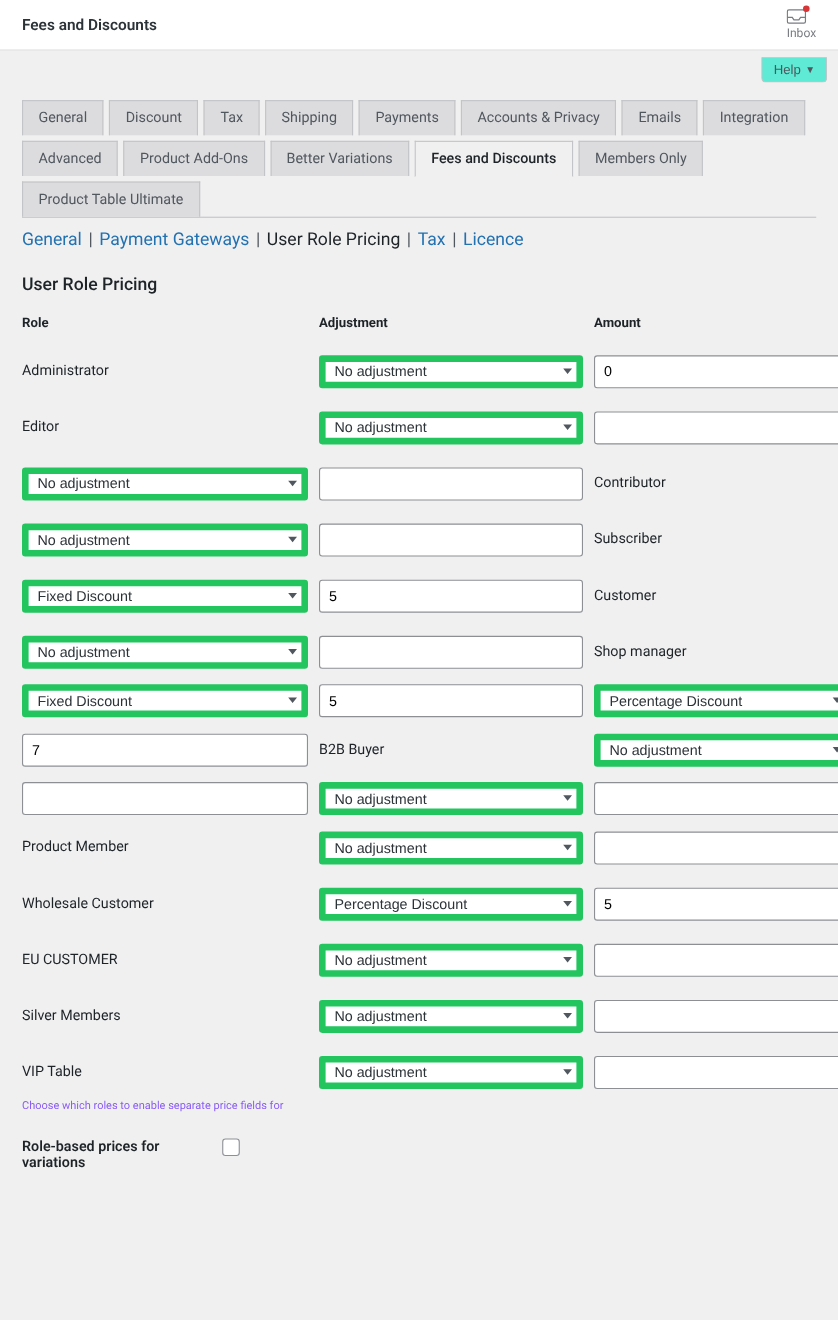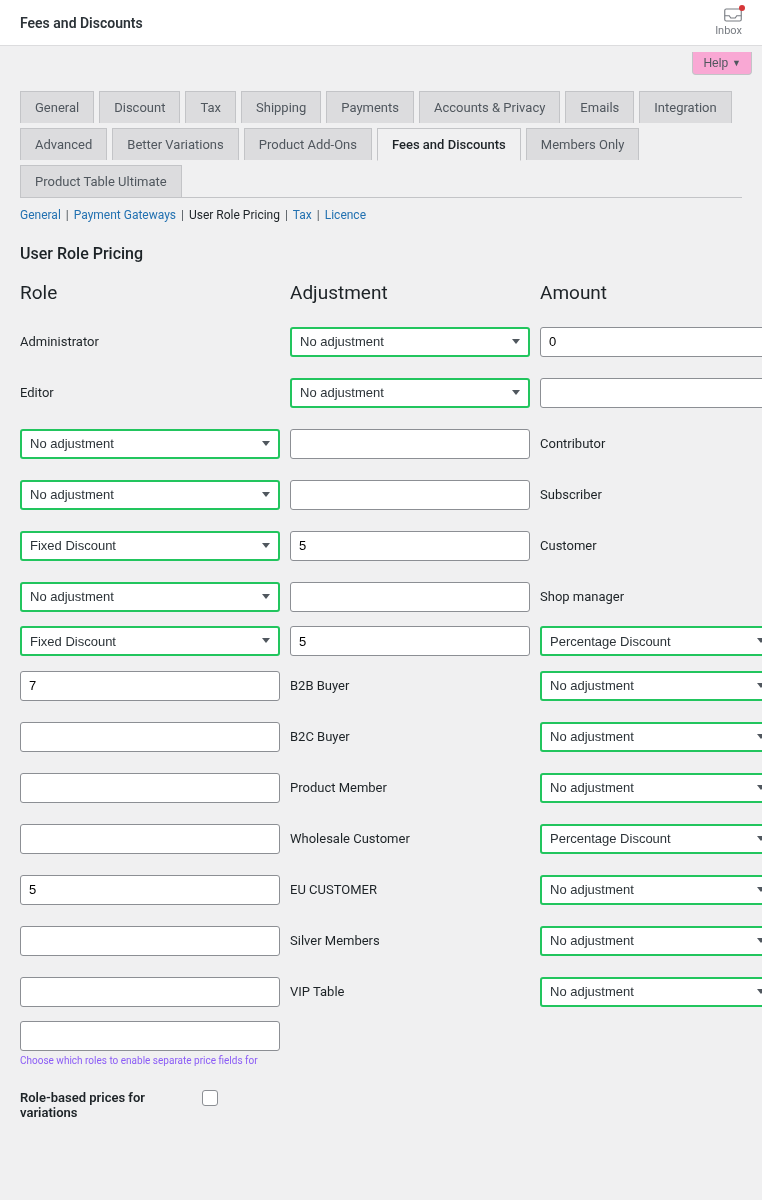--- a/index.html
+++ b/index.html
@@ -1,39 +1,39 @@
 <!DOCTYPE html>
 <html><head>
 <meta charset="utf-8">
 <style>
 *{box-sizing:border-box;margin:0;padding:0}
 body{font-family:-apple-system,BlinkMacSystemFont,"Segoe UI",Roboto,sans-serif;font-size:13px;color:#1d2327;background:#f0f0f1;width:762px}
 .topbar{background:#fff;padding:8px 20px;display:flex;justify-content:space-between;align-items:center;border-bottom:1px solid #dcdcde}
 .topbar-title{font-weight:600;font-size:14px;color:#2c3338}
-.inbox-wrap{display:flex;flex-direction:column;align-items:flex-end;gap:2px;color:#787c82;font-size:11px}
+.inbox-wrap{display:flex;flex-direction:column;align-items:flex-start;gap:2px;color:#787c82;font-size:11px}
 .inbox-icon{position:relative;width:18px;height:14px}
 .inbox-icon svg{width:18px;height:14px}
 .inbox-dot{position:absolute;top:-3px;right:-3px;width:6px;height:6px;border-radius:50%;background:#d63638}
 .help-bar{display:flex;justify-content:flex-end;padding:6px 10px}
-.help-btn{background:#f9a8d4;border:1px solid #c3c4c7;border-top:none;border-radius:0 0 4px 4px;padding:4px 10px;font-size:12px;color:#50575e;cursor:pointer;display:flex;align-items:center;gap:4px}
+.help-btn{background:#5eead4;border:1px solid #c3c4c7;border-top:none;border-radius:0 0 4px 4px;padding:4px 10px;font-size:12px;color:#50575e;cursor:pointer;display:flex;align-items:center;gap:4px}
 .tabs{display:flex;flex-wrap:wrap;gap:5px;padding:0 20px;margin-top:10px}
 .tab{background:#dcdcde;border:1px solid #c3c4c7;border-bottom:none;padding:8px 14px;font-size:13px;color:#50575e;cursor:pointer}
 .tab.active{background:#f0f0f1;border-bottom:1px solid #f0f0f1;color:#1d2327;font-weight:500;margin-bottom:-1px}
 .tab-border{border-bottom:1px solid #c3c4c7;margin:0 20px}
-.subnav{padding:10px 20px 0;font-size:12px}
+.subnav{padding:10px 20px 0;font-size:16px}
 .subnav a{color:#2271b1;text-decoration:none}
 .subnav .sep{color:#50575e;margin:0 2px}
 .subnav .current{color:#1d2327}
 .content{padding:10px 20px 30px}
 h2.section{font-size:16px;font-weight:500;color:#1d2327;margin:12px 0 18px}
 .grid{display:grid;grid-template-columns:260px 240px 235px;gap:8px 10px;align-items:center}
-.hdr{font-weight:400;font-size:19px;padding-bottom:8px}
+.hdr{font-weight:700;font-size:12px;padding-bottom:8px}
 .role-label{font-size:13px;color:#1d2327;padding:14px 0}
 .select-wrap{position:relative}
-select.adj{width:100%;height:30px;border:2px solid #22c55e;border-radius:3px;background:#fff;padding:0 26px 0 8px;font-size:13px;appearance:none;color:#2c3338}
+select.adj{width:100%;height:30px;border:6px solid #22c55e;border-radius:3px;background:#fff;padding:0 26px 0 8px;font-size:13px;appearance:none;color:#2c3338}
 .select-wrap::after{content:"";position:absolute;right:10px;top:12px;width:0;height:0;border-left:4px solid transparent;border-right:4px solid transparent;border-top:5px solid #50575e;pointer-events:none}
 input.amt{width:100%;height:30px;border:1px solid #8c8f94;border-radius:3px;background:#fff;padding:0 8px;font-size:13px}
 .desc{font-size:10px;color:#8b5cf6;margin:4px 0 20px}
 .form-row{display:flex;align-items:flex-start;gap:12px;margin-bottom:8px}
 .form-row .lbl{width:170px;font-weight:600;font-size:13px;padding-top:4px}
 .checkbox{width:16px;height:16px;border:1px solid #8c8f94;border-radius:3px;background:#fff;appearance:none;cursor:pointer;margin-top:4px}
 </style>
 </head>
 <body>
 
@@ -61,22 +61,22 @@
 <div class="tabs" id="tabs-container">
     <div class="tab">General</div>
     <div class="tab">Discount</div>
     <div class="tab">Tax</div>
     <div class="tab">Shipping</div>
     <div class="tab">Payments</div>
     <div class="tab">Accounts &amp; Privacy</div>
     <div class="tab">Emails</div>
     <div class="tab">Integration</div>
     <div class="tab">Advanced</div>
+    <div class="tab">Product Add-Ons</div>
     <div class="tab">Better Variations</div>
-    <div class="tab">Product Add-Ons</div>
     <div class="tab active">Fees and Discounts</div>
     <div class="tab">Members Only</div>
     <div class="tab">Product Table Ultimate</div>
   </div>
 <div class="tab-border"></div>
 
 <div class="subnav" id="subnav"><a href="#">General</a><span class="sep"> | </span><a href="#">Payment Gateways</a><span class="sep"> | </span><span class="current">User Role Pricing</span><span class="sep"> | </span><a href="#">Tax</a><span class="sep"> | </span><a href="#">Licence</a></div>
 
 <div class="content">
   <h2 class="section">User Role Pricing</h2>
@@ -103,21 +103,20 @@
       <div class="select-wrap"><select class="adj"><option>No adjustment</option><option>Fixed Discount</option><option>Percentage Discount</option></select></div>
       <input class="amt" type="text" style="">
       <div class="role-label">Shop manager</div>
       <div class="select-wrap"><select class="adj"><option>No adjustment</option><option selected="">Fixed Discount</option><option>Percentage Discount</option></select></div>
       <input class="amt" type="text" value="5" style="">
       <div class="select-wrap"><select class="adj"><option>No adjustment</option><option>Fixed Discount</option><option selected="">Percentage Discount</option></select></div>
       <input class="amt" type="text" value="7" style="">
       <div class="role-label">B2B Buyer</div>
       <div class="select-wrap"><select class="adj"><option>No adjustment</option><option>Fixed Discount</option><option>Percentage Discount</option></select></div>
       <input class="amt" type="text" style="">
-      <div class="role-label">B2C Buyer</div>
       <div class="select-wrap"><select class="adj"><option>No adjustment</option><option>Fixed Discount</option><option>Percentage Discount</option></select></div>
       <input class="amt" type="text" style="">
       <div class="role-label">Product Member</div>
       <div class="select-wrap"><select class="adj"><option>No adjustment</option><option>Fixed Discount</option><option>Percentage Discount</option></select></div>
       <input class="amt" type="text" style="">
       <div class="role-label">Wholesale Customer</div>
       <div class="select-wrap"><select class="adj"><option>No adjustment</option><option>Fixed Discount</option><option selected="">Percentage Discount</option></select></div>
       <input class="amt" type="text" value="5" style="">
       <div class="role-label">EU CUSTOMER</div>
       <div class="select-wrap"><select class="adj"><option>No adjustment</option><option>Fixed Discount</option><option>Percentage Discount</option></select></div>

